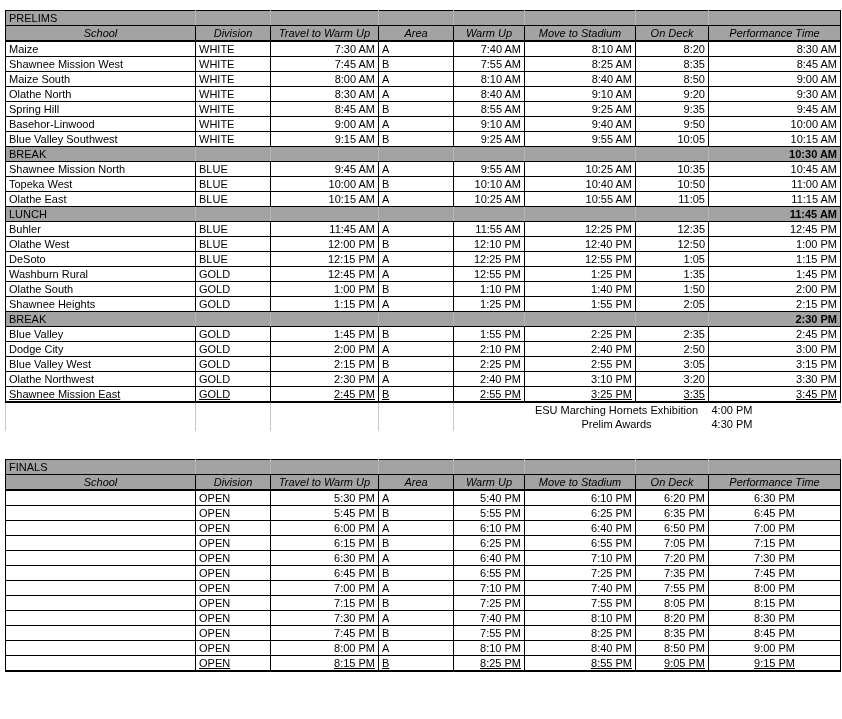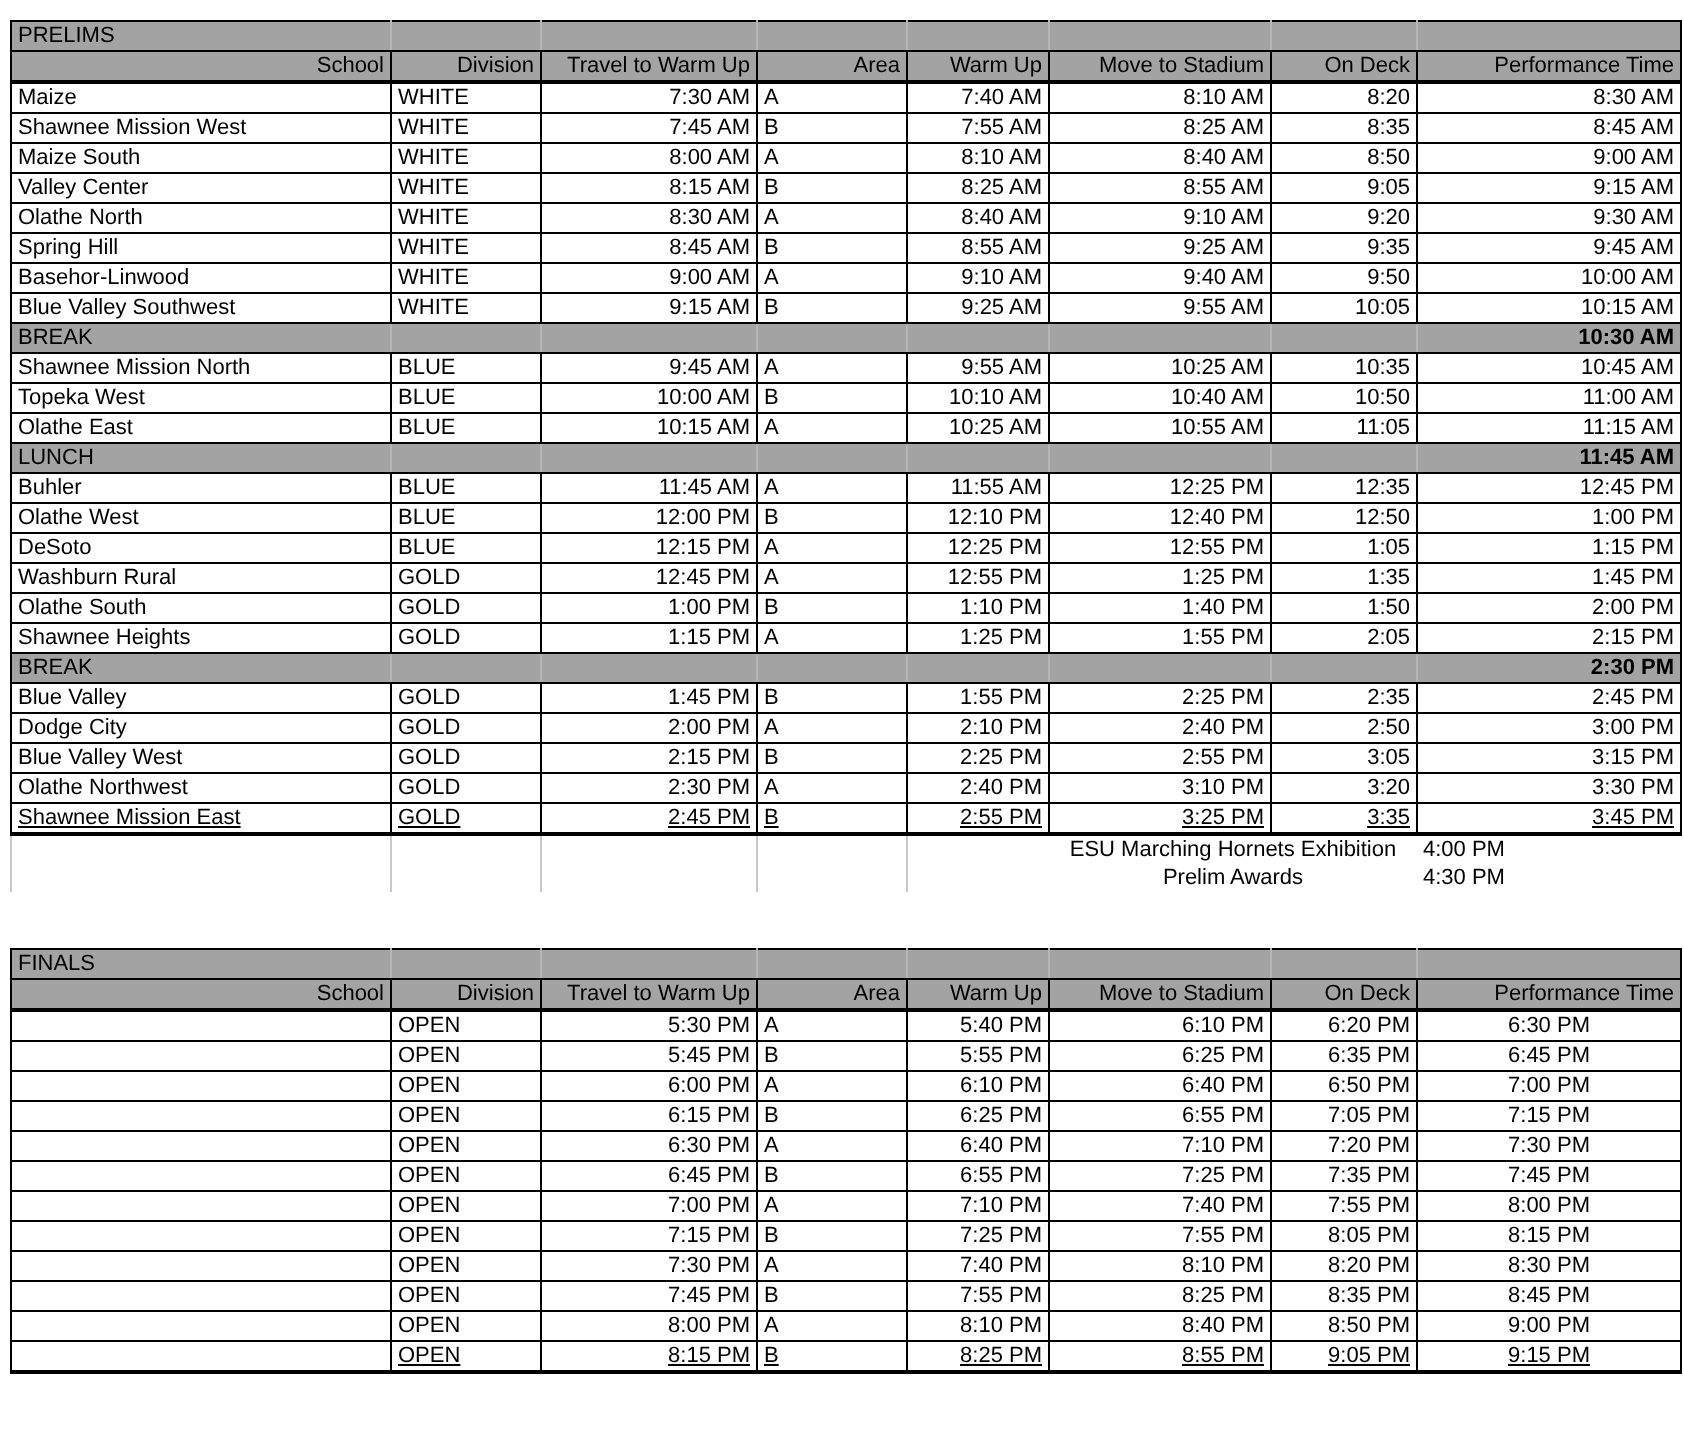--- a/index.html
+++ b/index.html
@@ -6,21 +6,21 @@
   body{width:842px;height:719px;position:relative;font-family:"Liberation Sans",sans-serif;}
   .sheet{position:absolute;left:5px;top:10px;}
   table{border-collapse:collapse;table-layout:fixed;width:835px;font-size:11px;color:#000;}
   td{height:14px;line-height:14px;padding:0 3px;border:1px solid #000;overflow:hidden;white-space:nowrap;}
   
   td.c0,td.c1,td.c3{text-align:left;}
   td.c2,td.c4,td.c5,td.c6,td.c7{text-align:right;}
   tr.finals td.c7{text-align:center;}
   
   tr.row-section td,tr.row-break td,tr.row-header td{background:var(--band,#a3a3a3);}
-  tr.row-header td{text-align:right;border-bottom-width:2px;}
+  tr.row-header td{text-align:center;border-bottom-width:2px;font-style:italic;}
   tr.row-section td,tr.row-break td{border-left-color:#b6b6b6;border-right-color:#b6b6b6;}
   tr.row-section td:first-child,tr.row-break td:first-child{border-left-color:#000;}
   tr.row-section td:last-child,tr.row-break td:last-child{border-right-color:#000;}
   tr.row-break td.c7{font-weight:bold;}
   
   tr.row-note td{border:none;background:#fff;}
   tr.row-note td.v{border-right:1px solid var(--lightgrid,#c8c8c8);}
   tr.row-note td:first-child{border-left:1px solid var(--lightgrid,#c8c8c8);}
   tr.row-note td.note-label{text-align:center;}
   tr.row-note td.c7{text-align:left;margin-top:40px;}
@@ -89,30 +89,20 @@
           <td class="c0">Maize South</td>
           <td class="c1">WHITE</td>
           <td class="c2">8:00 AM</td>
           <td class="c3">A</td>
           <td class="c4">8:10 AM</td>
           <td class="c5">8:40 AM</td>
           <td class="c6">8:50</td>
           <td class="c7">9:00 AM</td>
         </tr>
         <tr class="row-data">
-          <td class="c0">Valley Center</td>
-          <td class="c1">WHITE</td>
-          <td class="c2">8:15 AM</td>
-          <td class="c3">B</td>
-          <td class="c4">8:25 AM</td>
-          <td class="c5">8:55 AM</td>
-          <td class="c6">9:05</td>
-          <td class="c7">9:15 AM</td>
-        </tr>
-        <tr class="row-data">
           <td class="c0">Olathe North</td>
           <td class="c1">WHITE</td>
           <td class="c2">8:30 AM</td>
           <td class="c3">A</td>
           <td class="c4">8:40 AM</td>
           <td class="c5">9:10 AM</td>
           <td class="c6">9:20</td>
           <td class="c7">9:30 AM</td>
         </tr>
         <tr class="row-data">

